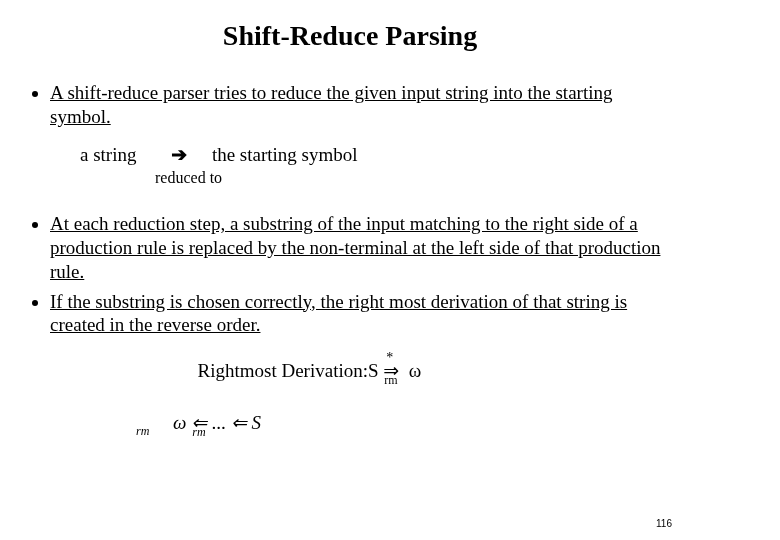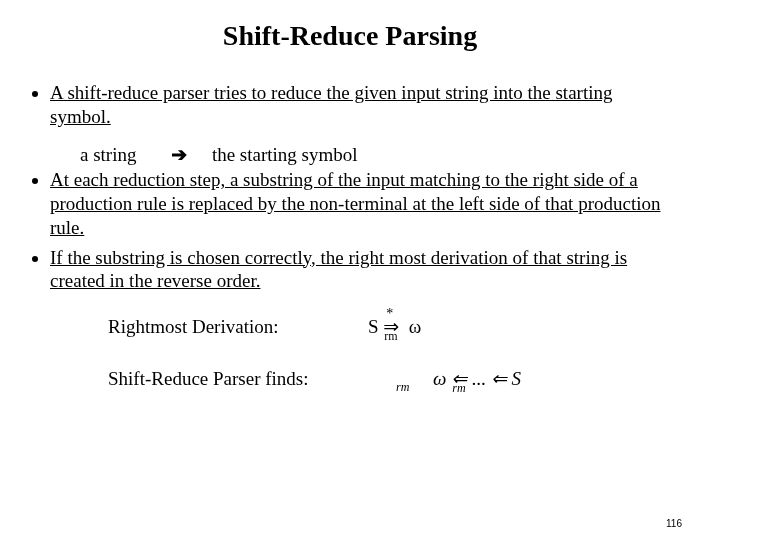--- a/index.html
+++ b/index.html
@@ -54,20 +54,21 @@
     margin: 22px 0 0 108px;
   }
   .deriv-row {
     margin-bottom: 28px;
     display: flex;
     align-items: baseline;
   }
   .deriv-label {
     display:inline-block;
     width: 260px;
+    text-align: right;
   }
   .formula {
     display:inline-block;
     vertical-align: baseline;
   }
   .rm-sub {
     font-size: 12px;
     position: relative;
   }
   .rm-under {
@@ -84,21 +85,21 @@
     position:absolute;
     top: -10px;
     left: 3px;
     font-size: 14px;
   }
   .double-arrow {
     font-family: "Times New Roman", serif;
   }
   .page-num {
     position: absolute;
-    right: 18px;
+    right: 28px;
     bottom: 10px;
     font-family: Arial, sans-serif;
     font-size: 10px;
     color: #000;
   }
 </style>
 </head>
 <body>
 
 <div class="slide">
@@ -107,20 +108,21 @@
 
   <ul class="bullets">
     <li>A shift-reduce parser tries to reduce the given input string into the starting symbol.</li>
   </ul>
 
   <div class="indent-row">
     <span class="a-string">a string</span>
     <span class="arrow">➔</span>
     <span class="starting-symbol">the starting symbol</span>
   </div>
+  <div class="reduced-to">reduced to</div>
 
   <ul class="bullets">
     <li>At each reduction step, a substring of the input matching to the right side of a production rule is replaced by the non-terminal at the left side of that production rule.</li>
     <li>If the substring is chosen correctly, the right most derivation of that string is created in the reverse order.</li>
   </ul>
 
   <div class="deriv-block">
 
     <div class="deriv-row">
       <span class="deriv-label">Rightmost Derivation:</span>
@@ -129,21 +131,20 @@
         <span class="rm-under">
           <span class="star">*</span>
           <span class="double-arrow">⇒</span>
           <span class="sub">rm</span>
         </span>
         &nbsp;<span>ω</span>
       </span>
     </div>
 
     <div class="deriv-row">
-      <span class="deriv-label">Shift-Reduce Parser finds:</span>
       <span class="formula" style="padding-left:28px;font-style:italic;">
         <span class="rm-sub" style="top:6px;">rm</span>
         &nbsp;&nbsp;&nbsp;
         <span>ω</span>
         <span class="rm-under">
           <span class="double-arrow">⇐</span>
           <span class="sub">rm</span>
         </span>
         <span> ... </span>
         <span class="double-arrow">⇐</span>

